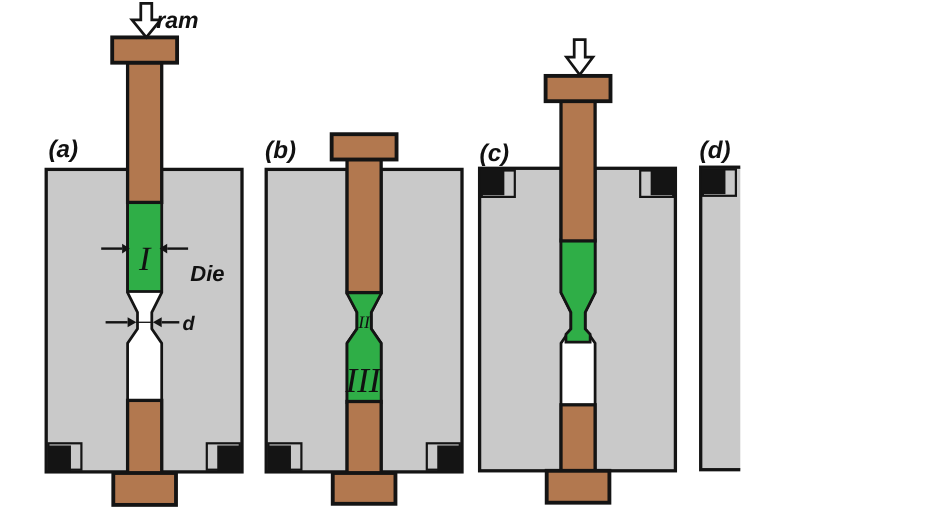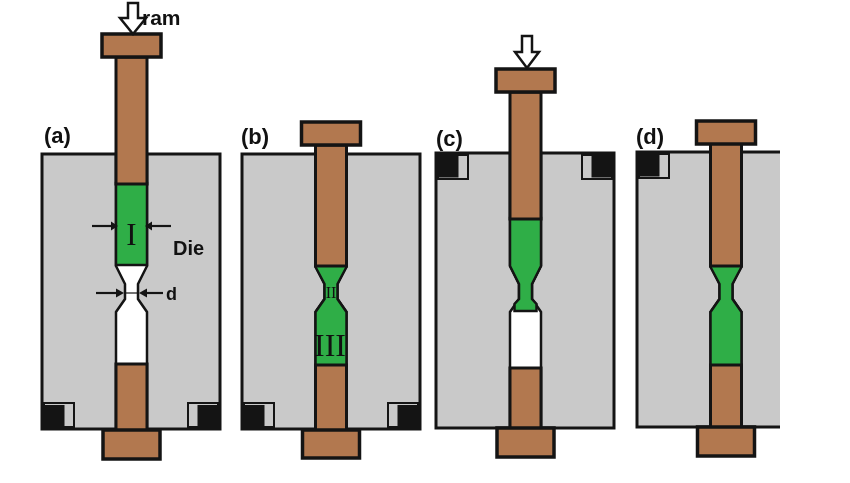--- a/index.html
+++ b/index.html
@@ -1,16 +1,16 @@
 <!DOCTYPE html>
 <html style="--c-background: #ffffff; --c-die: #c9c9c9; --c-metal: #b2784f; --c-billet: #2fae47; --c-channel: #ffffff; --c-outline: #141414; --c-text: #111111;"><head>
 <meta charset="utf-8">
 <style>
   html,body{margin:0;padding:0;background:#ffffff;}
-  .stage{position:relative;width:780px;height:483px;background:var(--c-background,#fff);overflow:hidden;}
+  .stage{position:relative;width:673px;height:483px;background:var(--c-background,#fff);overflow:hidden;font-style:italic;}
   svg{display:block;}
   .die   {fill:var(--c-die);   stroke:var(--c-outline); stroke-width:3;}
   .chan  {fill:var(--c-channel);stroke:var(--c-outline);stroke-width:2.5;}
   .metal {fill:var(--c-metal); stroke:var(--c-outline); stroke-width:3;}
   .cap   {fill:var(--c-metal); stroke:var(--c-outline); stroke-width:3.5;}
   .bil   {fill:var(--c-billet);stroke:var(--c-outline); stroke-width:2.5;}
   .key   {fill:var(--c-outline);}
   .notch {fill:none;stroke:var(--c-outline);stroke-width:2;}
   .harr  {fill:var(--c-channel);stroke:var(--c-outline);stroke-width:2.5;stroke-linejoin:miter;}
   .dim   {stroke:var(--c-outline);stroke-width:2.2;}

